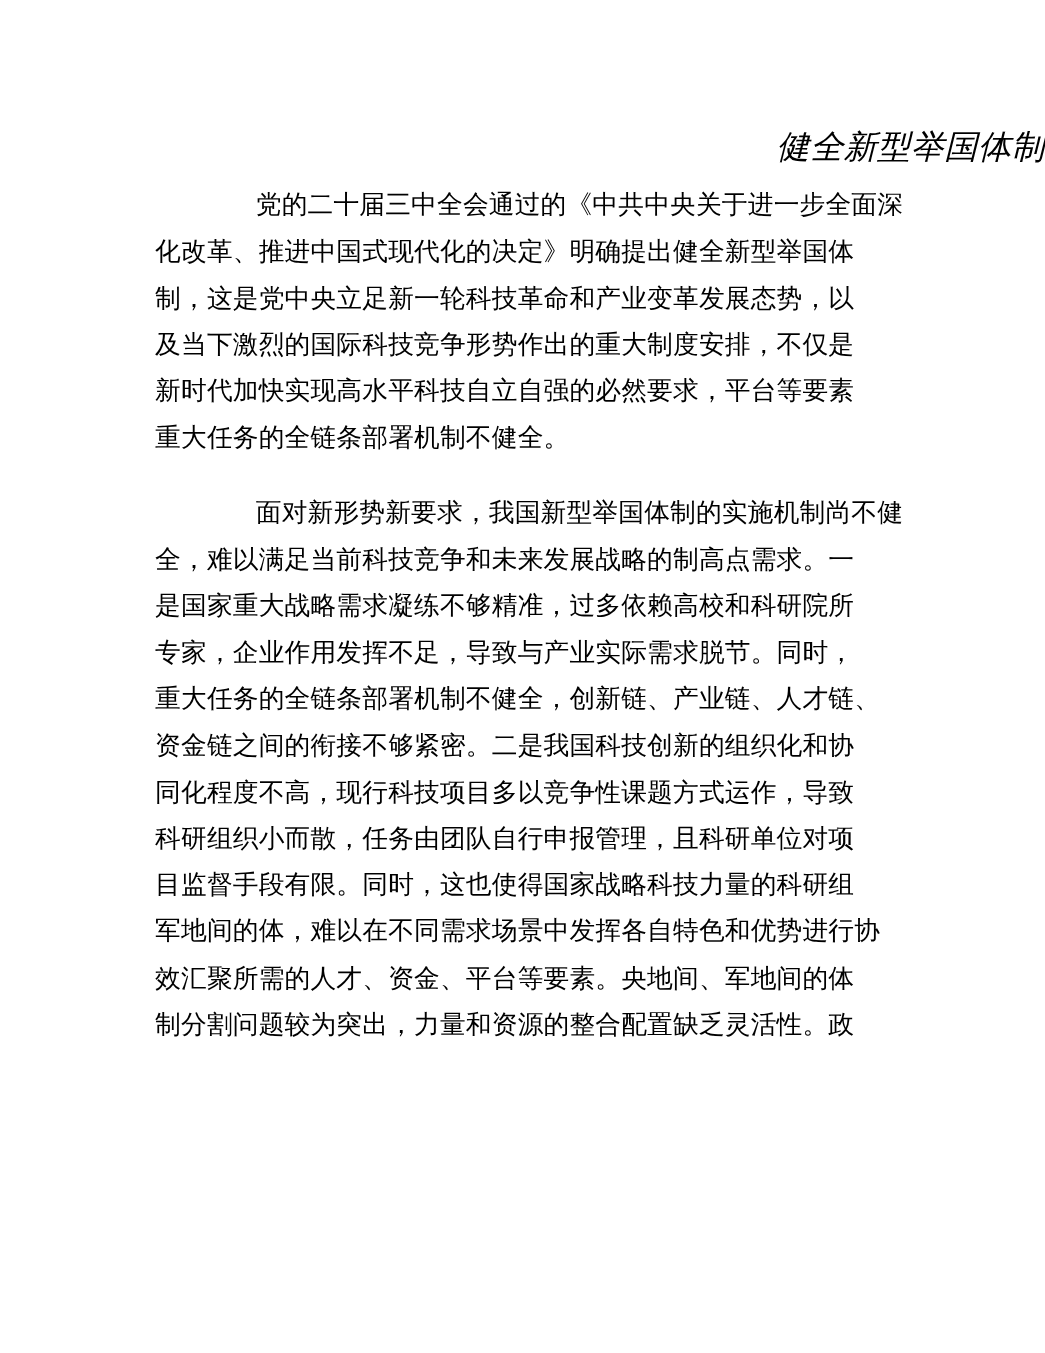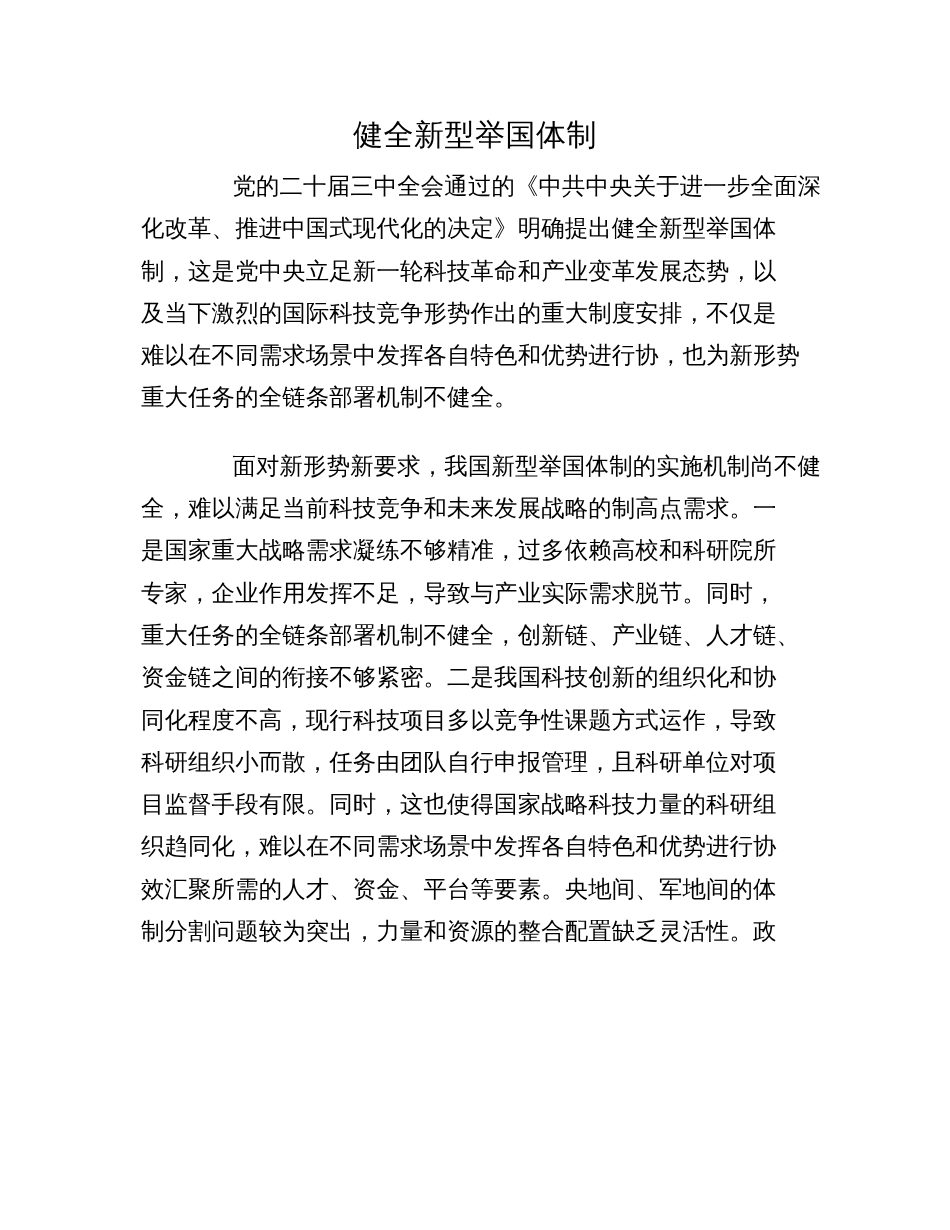--- a/index.html
+++ b/index.html
@@ -21,26 +21,27 @@
       top: 0;
       width: 950px;
       height: 1230px;
       background: #ffffff;
     }
     .title {
       position: absolute;
       left: 0;
       top: 113px;
       width: 950px;
-      text-align: center;
+      text-align: right;
       font-size: 30px;
       line-height: 44px;
       margin: 0;
       font-weight: normal;
       letter-spacing: 0.5px;
+      font-style: italic;
     }
     .body-lines {
       position: absolute;
       left: 141px;
       top: 165px;
       width: 680px;
     }
     .line {
       display: block;
       white-space: nowrap;
@@ -62,29 +63,29 @@
 
 <div class="page">
   <h1 class="title">健全新型举国体制</h1>
 
   <div class="body-lines">
 
     <span class="line indent">党的二十届三中全会通过的《中共中央关于进一步全面深</span>
     <span class="line">化改革、推进中国式现代化的决定》明确提出健全新型举国体</span>
     <span class="line">制，这是党中央立足新一轮科技革命和产业变革发展态势，以</span>
     <span class="line">及当下激烈的国际科技竞争形势作出的重大制度安排，不仅是</span>
-    <span class="line">难以在不同需求场景中发挥各自特色和优势进行协，也为新形势</span>
+    <span class="line">新时代加快实现高水平科技自立自强的必然要求，平台等要素</span>
     <span class="line">重大任务的全链条部署机制不健全。</span>
 
     <span class="line indent para-gap">面对新形势新要求，我国新型举国体制的实施机制尚不健</span>
     <span class="line">全，难以满足当前科技竞争和未来发展战略的制高点需求。一</span>
     <span class="line">是国家重大战略需求凝练不够精准，过多依赖高校和科研院所</span>
     <span class="line">专家，企业作用发挥不足，导致与产业实际需求脱节。同时，</span>
     <span class="line">重大任务的全链条部署机制不健全，创新链、产业链、人才链、</span>
     <span class="line">资金链之间的衔接不够紧密。二是我国科技创新的组织化和协</span>
     <span class="line">同化程度不高，现行科技项目多以竞争性课题方式运作，导致</span>
     <span class="line">科研组织小而散，任务由团队自行申报管理，且科研单位对项</span>
     <span class="line">目监督手段有限。同时，这也使得国家战略科技力量的科研组</span>
-    <span class="line">织趋同化，难以在不同需求场景中发挥各自特色和优势进行协</span>
+    <span class="line">军地间的体，难以在不同需求场景中发挥各自特色和优势进行协</span>
     <span class="line">效汇聚所需的人才、资金、平台等要素。央地间、军地间的体</span>
     <span class="line">制分割问题较为突出，力量和资源的整合配置缺乏灵活性。政</span>
   </div>
 </div>
 
 </body></html>

